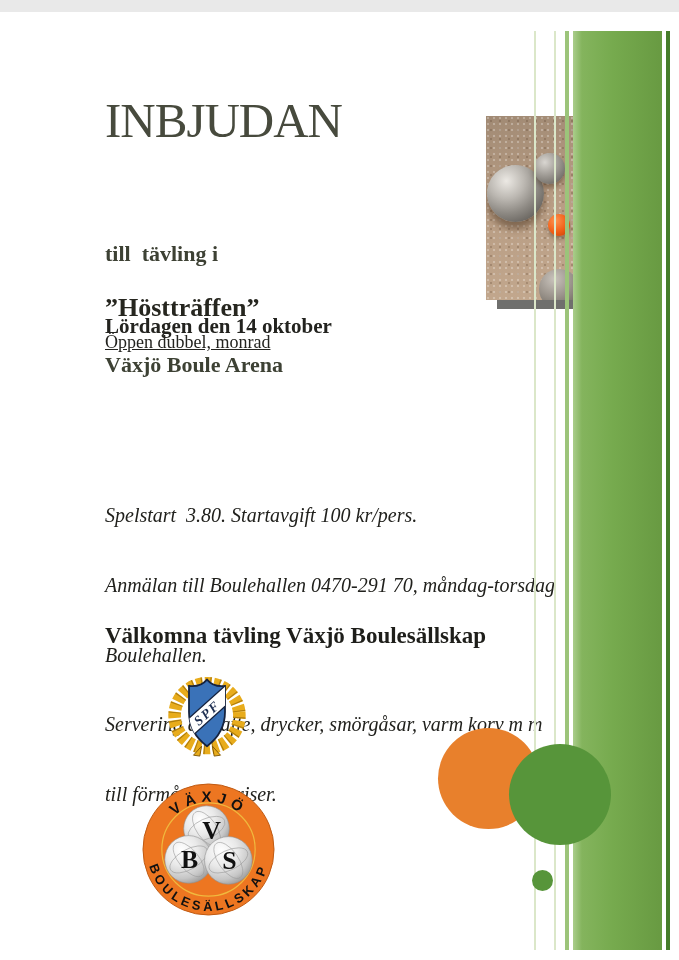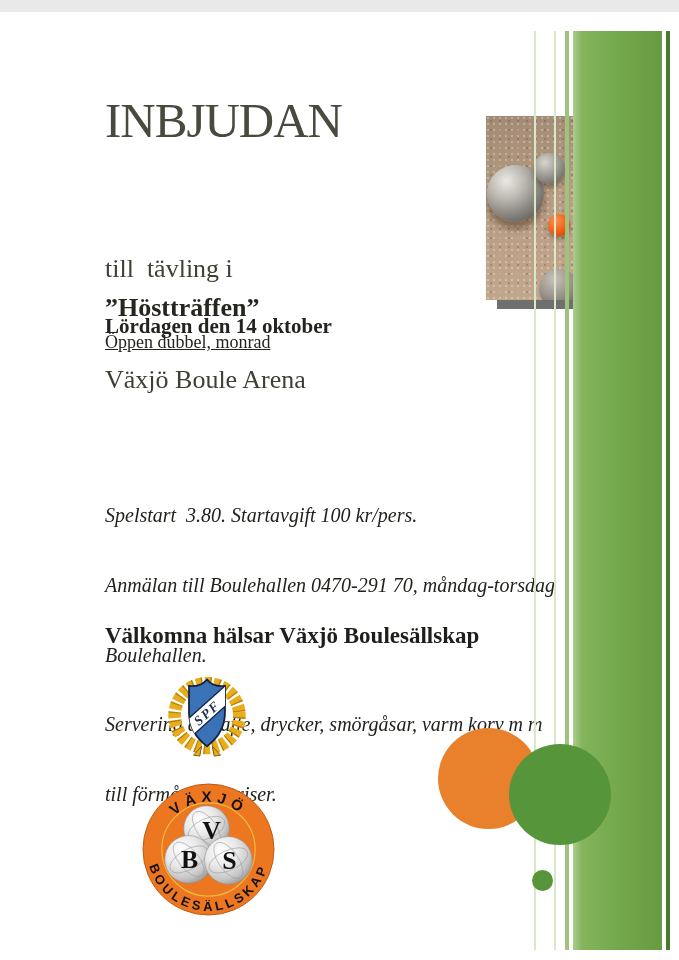--- a/index.html
+++ b/index.html
@@ -44,21 +44,21 @@
     box-shadow:0 3px 4px rgba(60,38,18,.4);
   }
   .ball-bottom{
     left:53px;top:153px;width:40px;height:40px;
     background:radial-gradient(circle at 38% 25%,#c9c3bc 0%,#9b948c 45%,#6e6860 85%);
   }
   .photo-shadow{position:absolute;left:497px;top:288px;width:79px;height:9px;background:#6f6f6d;z-index:1;}
   
   .txt{position:absolute;left:105px;white-space:pre;}
   .title{top:80px;font-size:49px;letter-spacing:-1px;color:#474a3d;}
-  .subtitle{top:164px;font-size:26px;font-weight:normal;line-height:37px;color:#3d4134;}
+  .subtitle{top:149px;font-size:22px;font-weight:bold;line-height:37px;color:#3d4134;}
   .event-name{top:281px;font-size:26px;font-weight:bold;color:#26261f;}
   .event-date{top:302px;font-size:21px;font-weight:bold;color:#23231f;}
   .event-format{top:320px;font-size:18px;color:#23231f;text-decoration:underline;}
   .details{top:446px;font-size:20px;font-style:italic;line-height:23.2px;color:#21211d;}
   .closing{top:611px;font-size:23px;font-weight:bold;color:#1e1e1a;}
   
   .spf-logo{position:absolute;left:162px;top:655px;width:90px;height:90px;z-index:4;}
   .vbs-logo{position:absolute;left:141px;top:770px;width:135px;height:135px;z-index:4;}
   
   .circle{position:absolute;border-radius:50%;z-index:3;}
@@ -95,21 +95,21 @@
   <div class="txt event-format">Öppen dubbel, monrad</div>
 
   <div class="txt details">
     <div>Spelstart  3.80. Startavgift 100 kr/pers.</div>
     <div>Anmälan till Boulehallen 0470-291 70, måndag-torsdag</div>
     <div>Boulehallen.</div>
     <div>Servering av kaffe, drycker, smörgåsar, varm korv m m</div>
     <div>till förmånliga priser.</div>
   </div>
 
-  <div class="txt closing">Välkomna hälsar Växjö Boulesällskap</div>
+  <div class="txt closing">Välkomna tävling Växjö Boulesällskap</div>
 
   <svg class="spf-logo" viewBox="0 0 100 100">
     <defs>
       <clipPath id="shieldClip">
         <path d="M50,14 C45,20 38,22 30,21 L30,50 C30,68 38,79 50,88 C62,79 70,68 70,50 L70,21 C62,22 55,20 50,14 Z"></path>
       </clipPath>
     </defs>
     <g>
       <circle cx="50" cy="54" r="36" fill="none" stroke="#e8ac1c" stroke-width="14" stroke-dasharray="7 2.5" transform="rotate(-6 50 54)"></circle>
       <circle cx="50" cy="54" r="36" fill="none" stroke="#7a5200" stroke-width="14" stroke-dasharray="1.1 8.4" stroke-dashoffset="4" transform="rotate(-6 50 54)" opacity="0.55"></circle>

